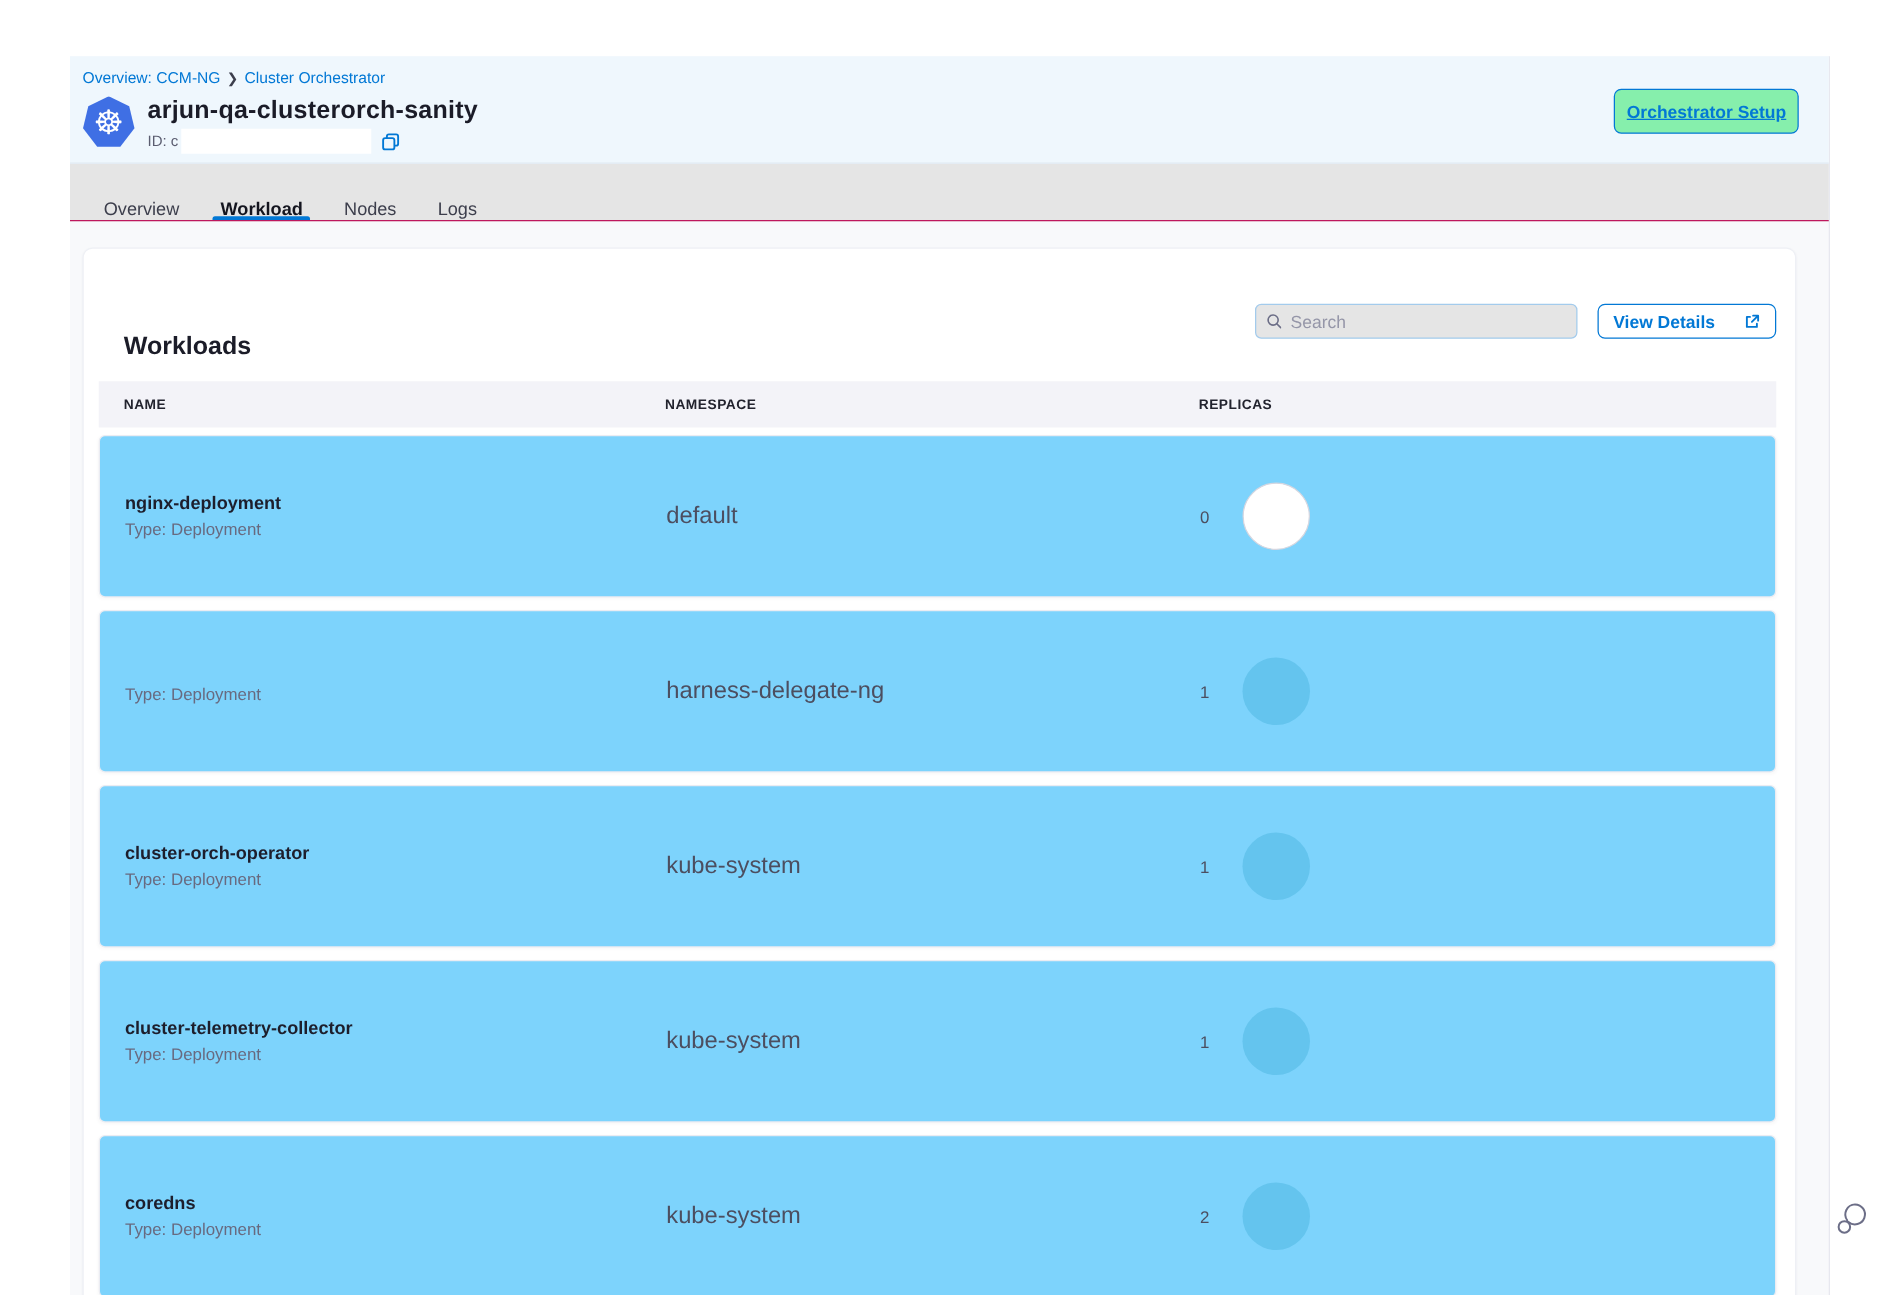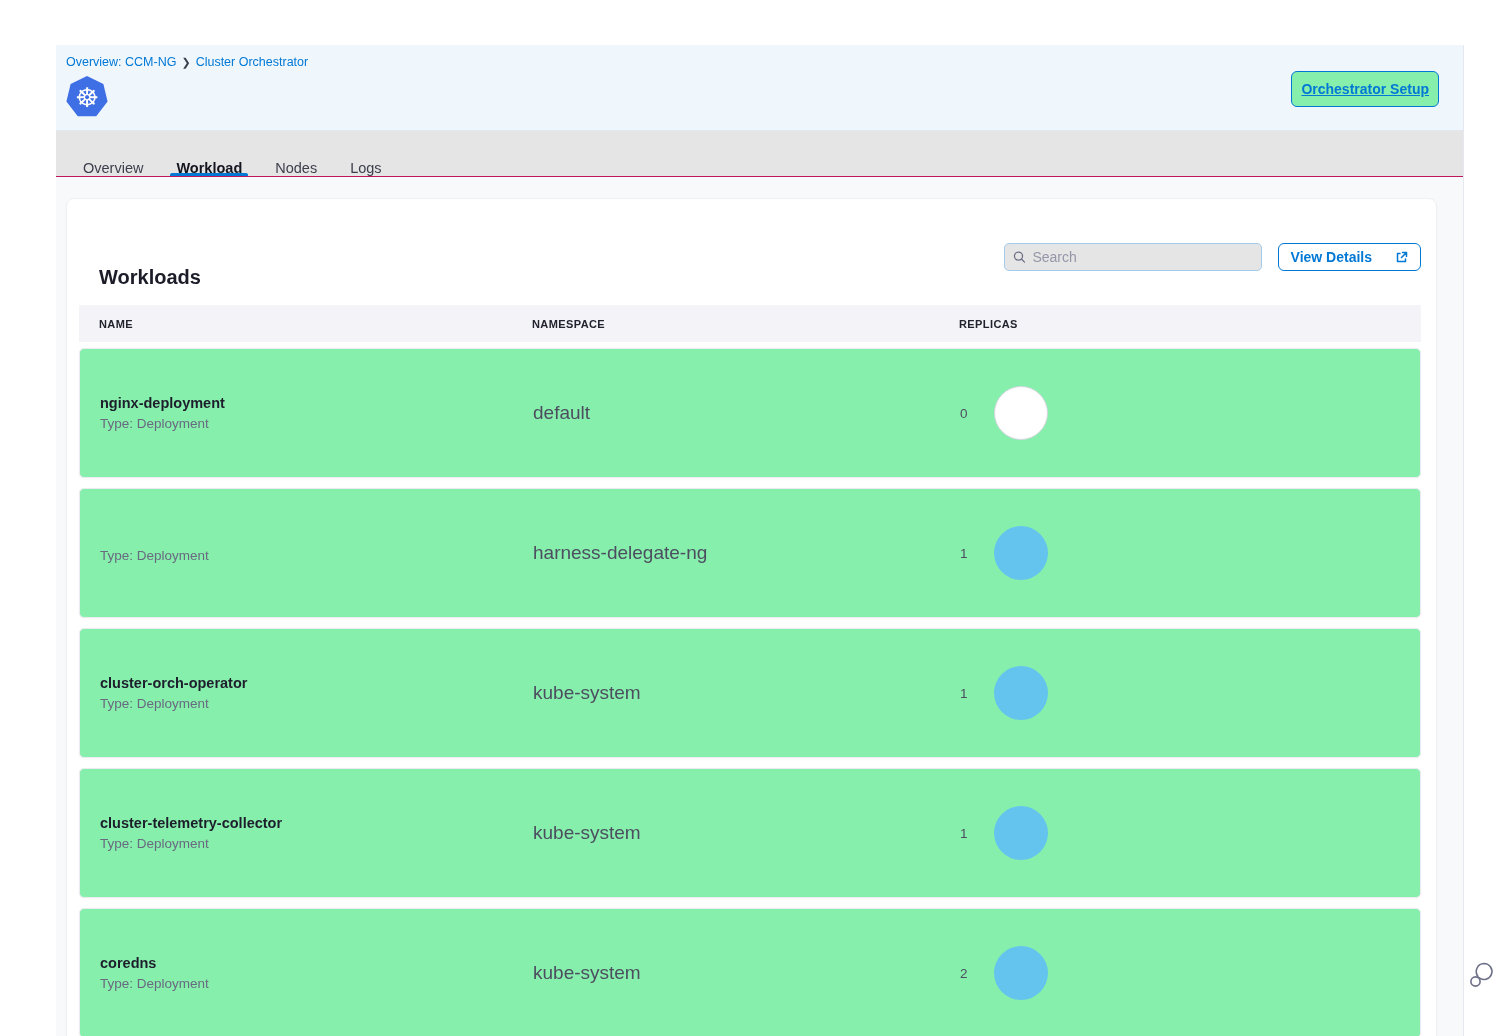--- a/index.html
+++ b/index.html
@@ -138,21 +138,21 @@
     align-items: center;
     padding-left: 20px;
     font-size: 11px; font-weight: bold;
     color: #22232e;
     letter-spacing: .4px;
   }
   .rows { margin-top: 6px; }
   .trow {
     height: 130px;
     margin-bottom: 10px;
-    background: #86efac;
+    background: #7dd3fc;
     border: 1px solid #ebecf2;
     border-radius: 5px;
     box-shadow: 0 1px 3px rgba(40,41,61,.04);
     display: grid;
     grid-template-columns: 433px 427px 1fr;
     align-items: center;
     padding-left: 20px;
     cursor: pointer;
   }
   .wl-name { font-size: 14.5px; font-weight: bold; color: #1d1e2c; }
@@ -176,20 +176,33 @@
 <body>
 
 <div class="app">
 
   <header class="cluster-header">
     <div class="breadcrumb">
       <a>Overview: CCM-NG</a><span class="sep">❯</span><a>Cluster Orchestrator</a>
     </div>
     <div class="title-row">
       <div class="k8s-icon">☸</div>
+      <div class="title-block">
+        <div class="cluster-title">arjun-qa-clusterorch-sanity</div>
+        <div class="id-line">
+          <span>ID: c</span>
+          <span class="id-redaction"></span>
+          <span class="copy-icon">
+            <svg width="15" height="15" viewBox="0 0 15 15">
+              <rect x="4.5" y="1.5" width="9" height="9" rx="1.6" fill="none" stroke="#0278d5" stroke-width="1.5"></rect>
+              <rect x="1.5" y="4.5" width="9" height="9" rx="1.6" fill="#eff7fd" stroke="#0278d5" stroke-width="1.5"></rect>
+            </svg>
+          </span>
+        </div>
+      </div>
     </div>
     <button class="setup-btn">Orchestrator Setup</button>
   </header>
 
   <nav class="tabs">
     <div class="tab">Overview</div>
     <div class="tab active">Workload</div>
     <div class="tab">Nodes</div>
     <div class="tab">Logs</div>
   </nav>

